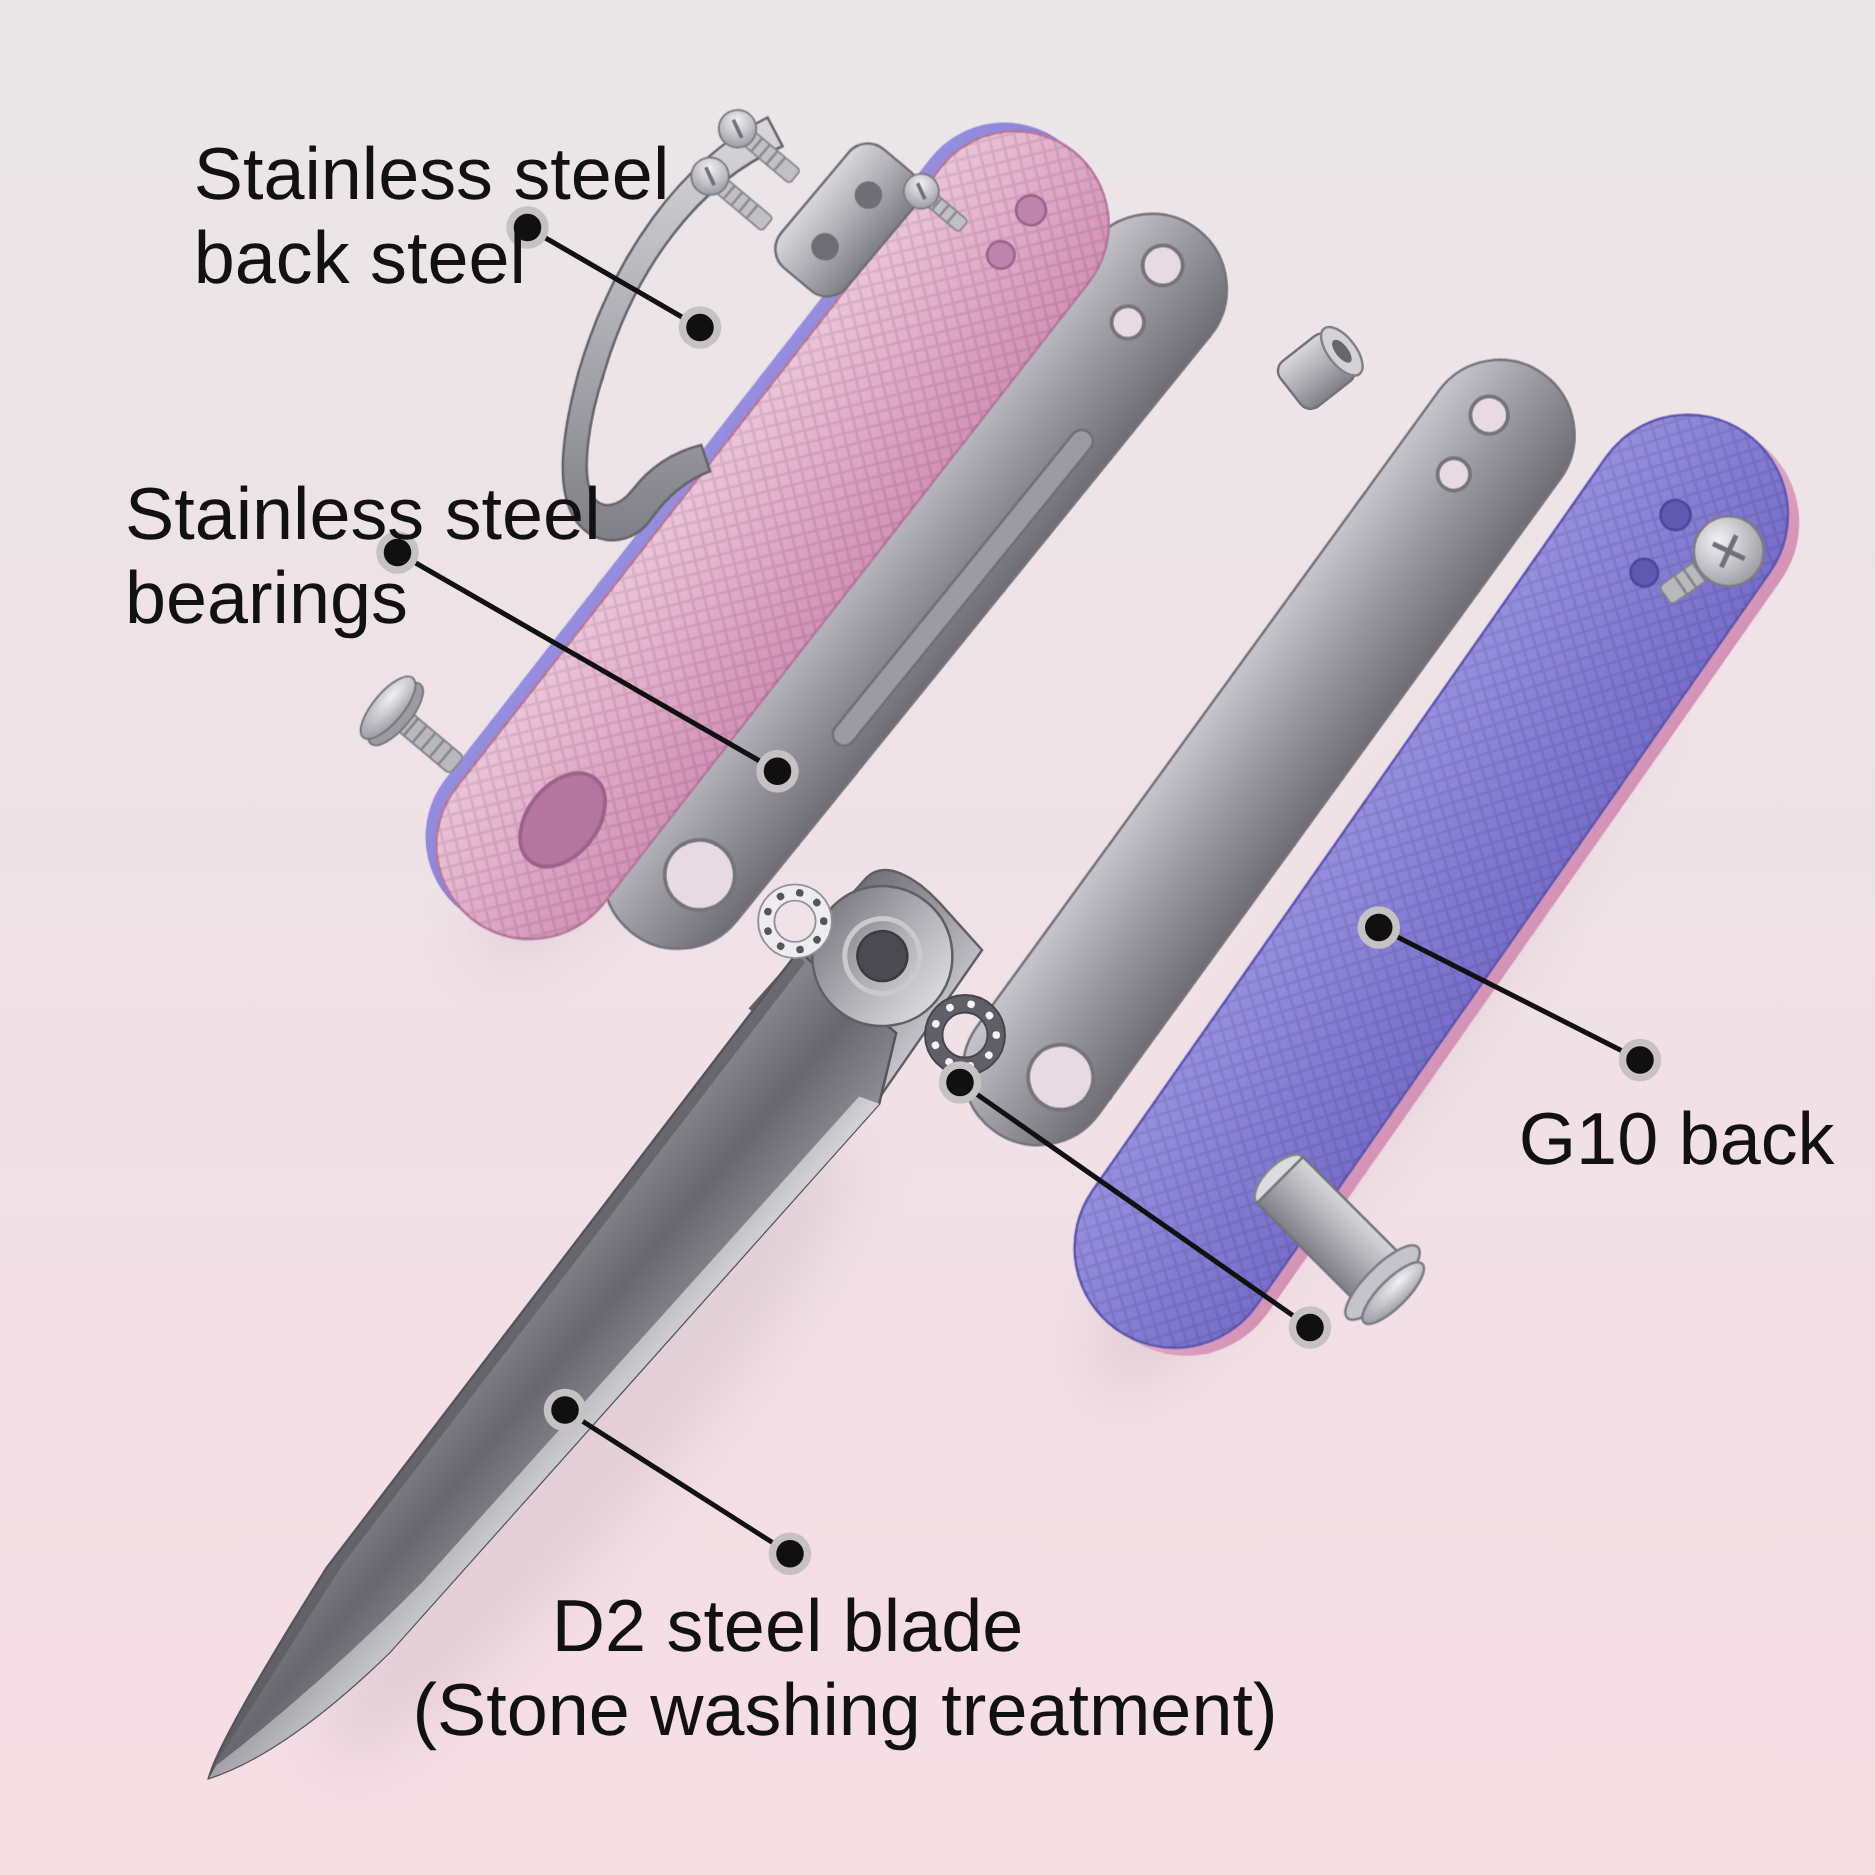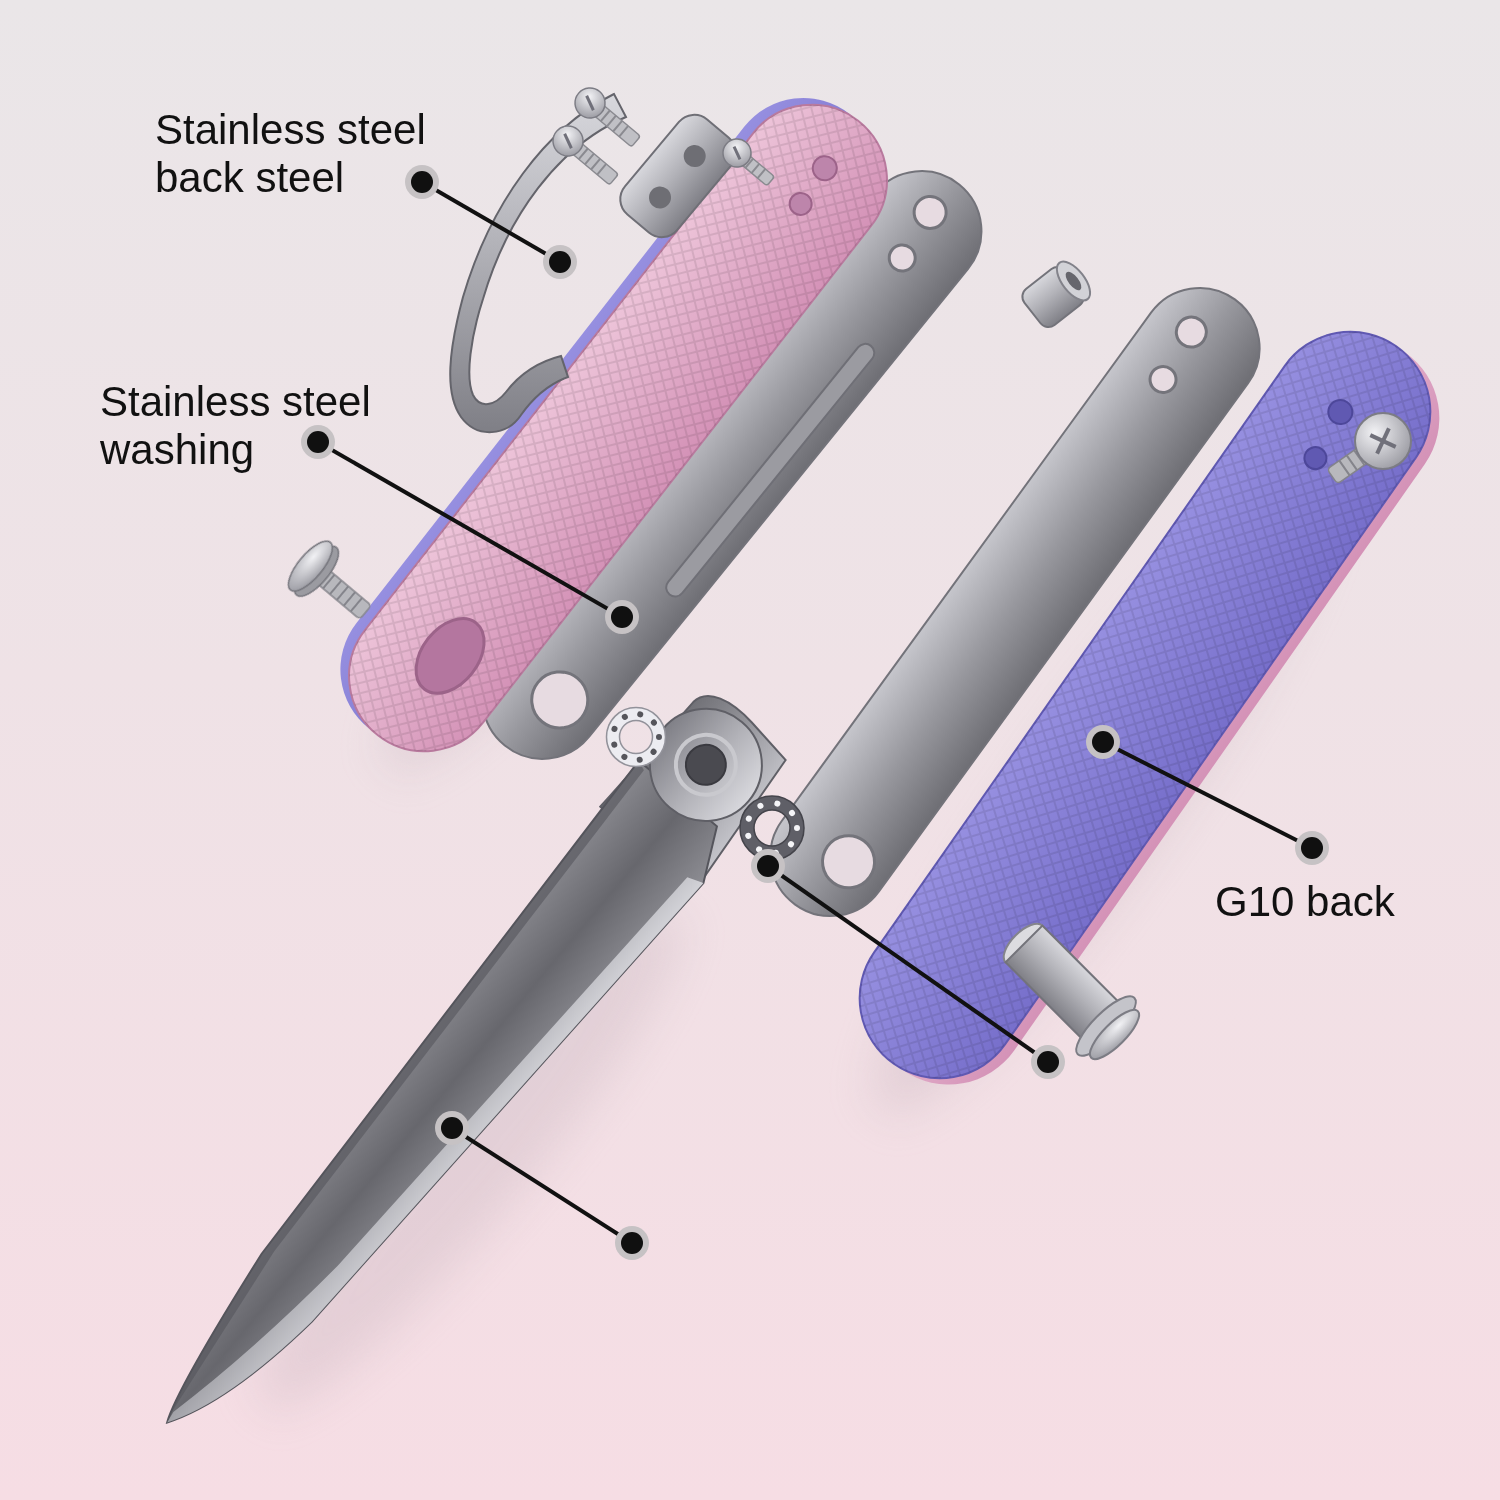--- a/index.html
+++ b/index.html
@@ -12,21 +12,21 @@
   .stage{
     position:relative;
     width:1500px;height:1500px;
     background:linear-gradient(180deg,var(--background_top) 0%,#efe2e6 45%,var(--background_bottom) 100%);
     overflow:hidden;
     font-family:"Liberation Sans", sans-serif;
   }
   .stage svg{position:absolute;left:0;top:0;}
   .label{
     position:absolute;
-    font-size:42px;
+    font-size:59px;
     line-height:1.14;
     color:var(--label_color);
     white-space:nowrap;
   }
   .label.center{text-align:center;}
 </style>
 </head>
 <body>
 
 <div class="stage">
@@ -244,22 +244,26 @@
   </g>
 </svg>
 
 <div class="label" style="left:155px;top:106px;">
   <span>Stainless steel</span><br>
   <span>back steel</span>
 </div>
 
 <div class="label" style="left:100px;top:378px;">
   <span>Stainless steel</span><br>
-  <span>washing</span>
+  <span>bearings</span>
 </div>
 
 <div class="label" style="left:1215px;top:878px;">
   <span>G10 back</span>
 </div>
 
 
+<div class="label center" style="left:330px;top:1268px;width:600px;">
+  <span>D2 steel blade</span><br>
+  <span>(Stone washing treatment)</span>
+</div>
 
 </div>
 
 </body></html>

